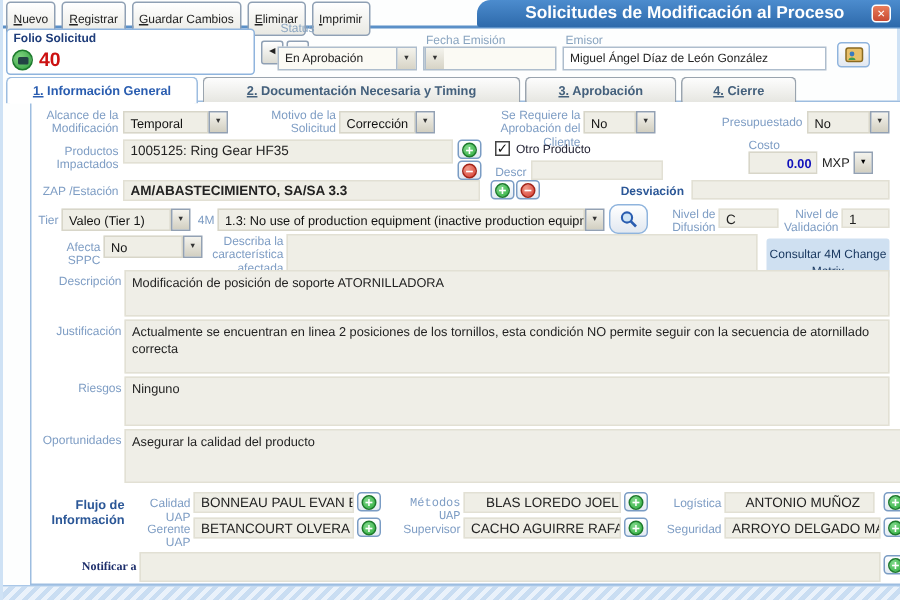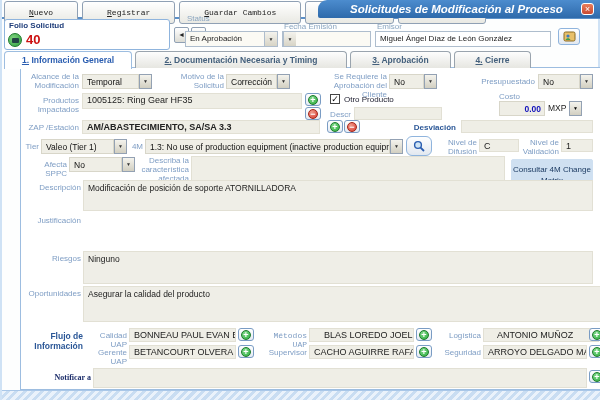--- a/index.html
+++ b/index.html
@@ -4,30 +4,30 @@
 <style>
   * { box-sizing: border-box; margin: 0; padding: 0; }
   html,body { width:600px; height:400px; overflow:hidden; }
   body { font-family: "Liberation Sans", "DejaVu Sans", sans-serif; background:#eef4fb; }
   .window { position:relative; width:600px; height:400px; background:#fdfefe;
             border-left:2px solid #cfe2f5; border-right:2px solid #cfe2f5; }
   .abs { position:absolute; }
 
   
   .toolbar { position:absolute; left:2px; top:1px; display:flex; gap:4px; }
-  .tbtn { font-family:Liberation Mono, monospace; font-size:8px; color:#222; padding:2px 24px; height:23px;
+  .tbtn { font-family:Liberation Sans, sans-serif; font-size:8px; color:#222; padding:2px 4px; height:23px;
           background:linear-gradient(#ffffff,#e9e9e3); border:1px solid #8fa0b4; border-radius:3px; cursor:pointer; }
   .tbtn span { display:block; }
   .tbtn span::first-letter { text-decoration:underline; }
   .top-divider { left:0; top:17px; width:600px; height:2px; background:#5b90c8; }
 
   
   .titlebar { left:316px; top:0; width:282px; height:18px;
               background:linear-gradient(#4c8cce,#2e6aab); border-radius:9px 0 0 2px;
-              display:flex; align-items:center; padding:0 6px 0 14px;font-style:italic; }
+              display:flex; align-items:center; padding:0 6px 0 14px; }
   .title-text { color:#fff; font-size:11.5px; font-weight:bold; flex:1; text-align:center; }
   .close-btn { width:13px; height:12px; background:linear-gradient(#e97d5a,#c84a33); border:1px solid #fff;
                border-radius:3px; color:#fff; font-size:9px; line-height:10px; text-align:center; cursor:pointer; }
 
   
   .folio-box { left:2px; top:19px; width:166px; height:31px; background:#fff;
                border:1px solid #8fb4dd; border-radius:3px; }
   .folio-lab { position:absolute; left:4px; top:1px; font-size:8px; font-weight:bold; color:#1f3d7a; }
   .folio-icon { position:absolute; left:3px; top:13px; width:14px; height:14px; border-radius:50%;
                 background:radial-gradient(circle at 35% 35%, #7fd37f, #2f9e3f); border:1px solid #1d7a2c; }
@@ -245,20 +245,21 @@
       <span class="dd">▼</span>
     </div>
     <div class="abs lbl" style="left:114px;top:88px;width:54px;">Describa la característica afectada</div>
     <div class="abs gfield" style="left:170px;top:88px;width:314px;height:27px;"></div>
     <div class="abs consultar" style="left:490px;top:91px;width:82px;height:27px;">Consultar 4M Change Matrix</div>
 
     <div class="abs lbl" style="left:12px;top:115px;width:48px;">Descripción</div>
     <div class="abs area" style="left:62px;top:112px;width:510px;height:31px;">Modificación de posición de soporte ATORNILLADORA</div>
 
     <div class="abs lbl" style="left:12px;top:148px;width:48px;">Justificación</div>
+    <div class="abs area" style="left:62px;top:145px;width:510px;height:36px;">Actualmente se encuentran en linea 2 posiciones de los tornillos, esta condición NO permite seguir con la secuencia de atornillado correcta</div>
 
     <div class="abs lbl" style="left:12px;top:186px;width:48px;">Riesgos</div>
     <div class="abs area" style="left:62px;top:183px;width:510px;height:33px;">Ninguno</div>
 
     <div class="abs lbl" style="left:6px;top:221px;width:54px;">Oportunidades</div>
     <div class="abs area" style="left:62px;top:218px;width:538px;height:36px;">Asegurar la calidad del producto</div>
 
     <div class="abs nlbl" style="left:2px;top:263px;width:60px;font-size:8.5px;line-height:10px;">Flujo de Información</div>
 
     <div class="abs lbl" style="left:64px;top:263px;width:42px;">Calidad UAP</div>
@@ -267,21 +268,21 @@
         <span class="pc green">+</span>
       </button>
 
     <div class="abs lbl" style="left:238px;top:263px;width:48px;font-family:Liberation Mono, monospace;">Métodos UAP</div>
     <div class="abs gfield" style="left:288px;top:260px;width:105px;height:14px;padding-left:14px;">BLAS LOREDO JOEL</div>
     <button class="abs pm" style="left:395px;top:260px;">
         <span class="pc green">+</span>
       </button>
 
     <div class="abs lbl" style="left:414px;top:263px;width:46px;">Logística</div>
-    <div class="abs gfield" style="left:462px;top:260px;width:116px;height:14px;padding-left:13px;">ANTONIO MUÑOZ</div>
+    <div class="abs gfield" style="left:462px;top:260px;width:100px;height:14px;padding-left:13px;">ANTONIO MUÑOZ</div>
     <button class="abs pm" style="left:568px;top:260px;">
         <span class="pc green">+</span>
       </button>
 
     <div class="abs lbl" style="left:64px;top:280px;width:42px;">Gerente UAP</div>
     <div class="abs gfield" style="left:108px;top:277px;width:107px;height:14px;">BETANCOURT OLVERA</div>
     <button class="abs pm" style="left:217px;top:277px;">
         <span class="pc green">+</span>
       </button>
 

